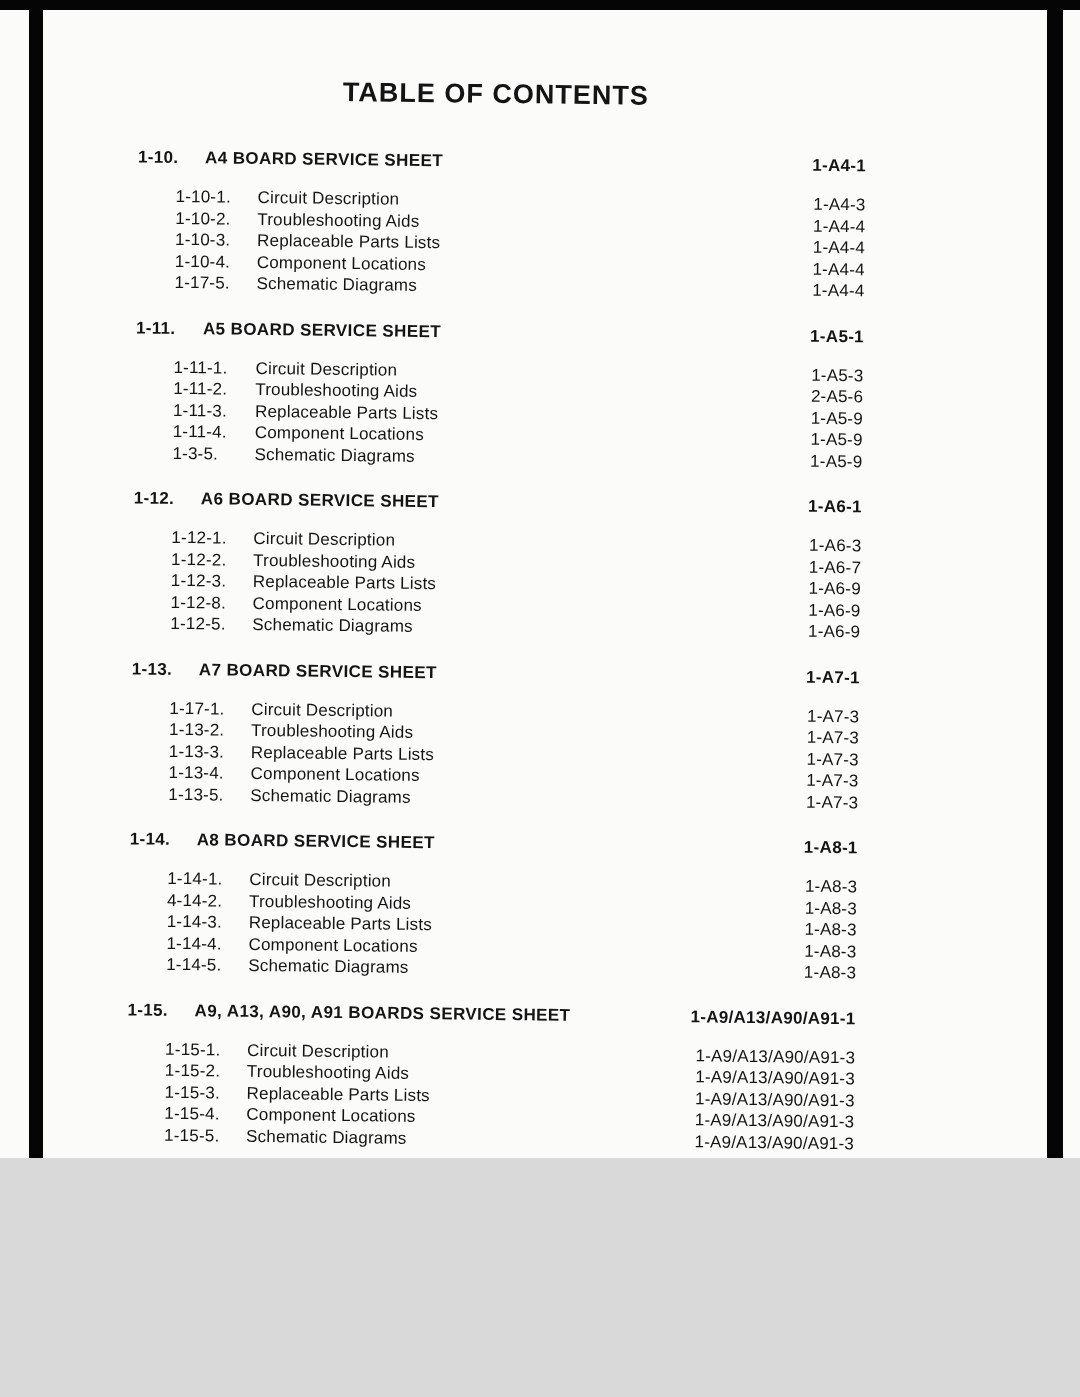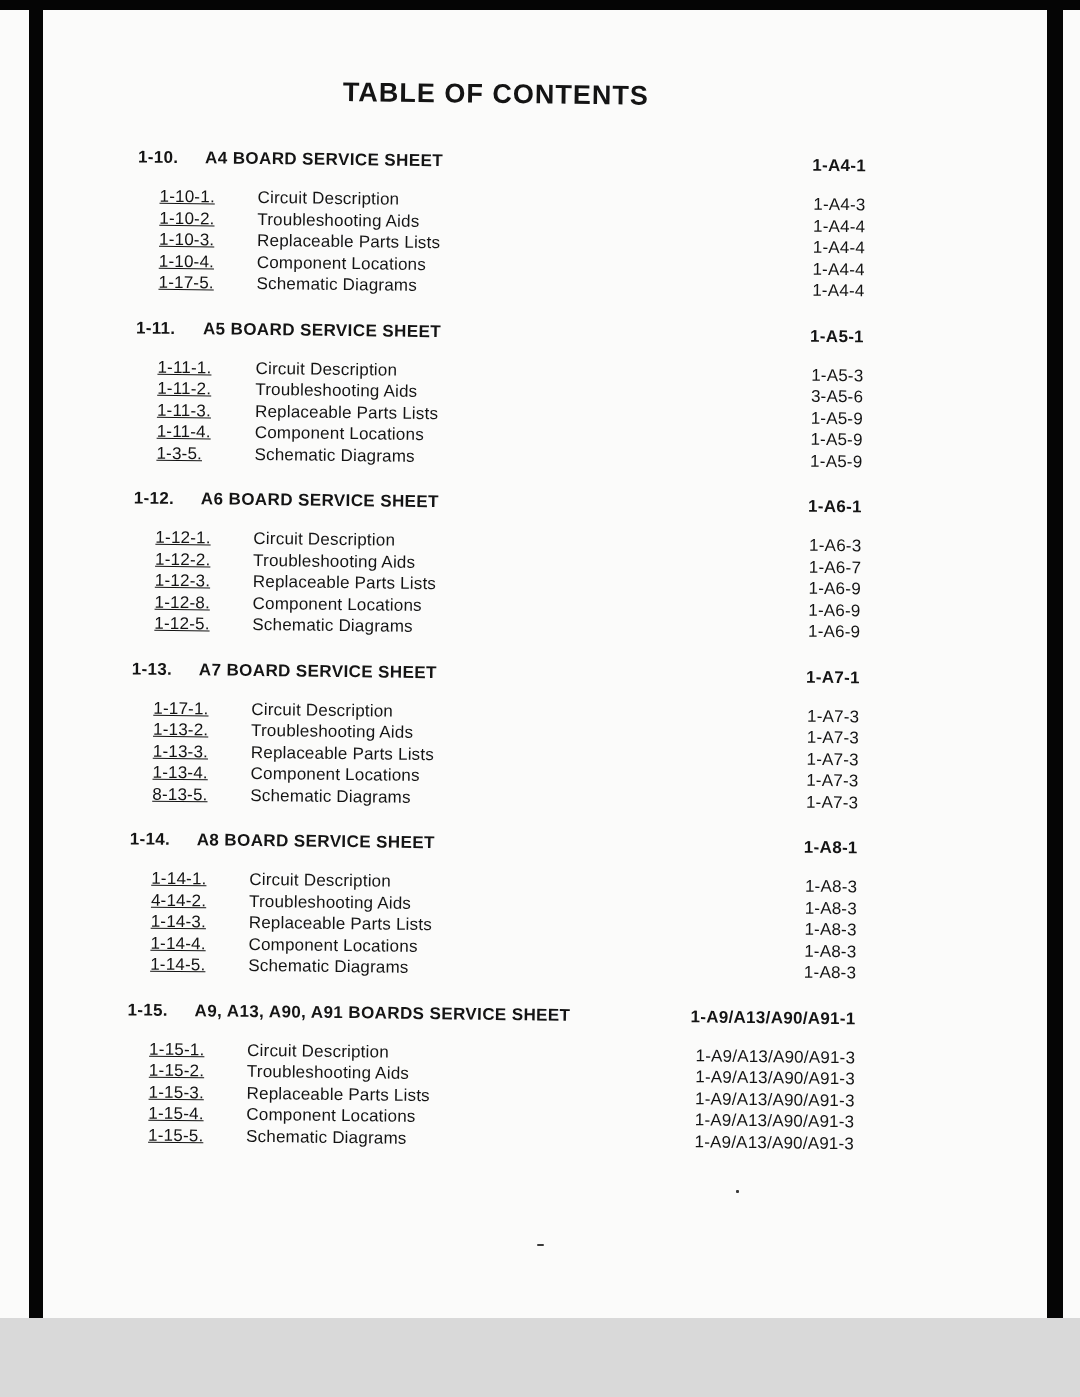--- a/index.html
+++ b/index.html
@@ -3,21 +3,21 @@
 <meta charset="utf-8">
 <style>
   :root{
     --ink:#141414;
     --paper:#fbfbfa;
     --edge:#050505;
   }
   html,body{margin:0;padding:0;background:#d9d9d9;}
   .page{
     position:relative;
-    width:1080px;height:1318px;
+    width:1080px;height:1158px;
     background:var(--paper);
     overflow:hidden;
     color:var(--ink);
     font-family:"Liberation Sans", sans-serif;
   }
   
   .bar-top{position:absolute;top:0;left:0;width:100%;height:10px;background:var(--edge);}
   .bar-left{position:absolute;top:0;left:29px;width:14px;height:100%;background:var(--edge);}
   .bar-right{position:absolute;top:0;left:1047px;width:16px;height:100%;background:var(--edge);}
   .speck{position:absolute;background:#3a3a3a;border-radius:1px;}
@@ -39,21 +39,21 @@
 
   .sections{position:absolute;left:0;top:147px;width:868px;}
   .toc-section{margin-bottom:24px;}
 
   .srow{position:relative;height:22px;margin-bottom:17px;font-size:17px;font-weight:700;}
   .sec-num{position:absolute;left:140px;white-space:nowrap;letter-spacing:.3px;text-align:center;}
   .sec-title{position:absolute;left:207px;white-space:nowrap;letter-spacing:.4px;}
   .sec-page{position:absolute;right:0;white-space:nowrap;letter-spacing:.3px;}
 
   .irow{position:relative;height:21.5px;font-size:17px;font-weight:400;}
-  .item-num{position:absolute;left:162px;white-space:nowrap;letter-spacing:.2px;text-decoration:underline;}
+  .item-num{position:absolute;left:178px;white-space:nowrap;letter-spacing:.2px;}
   .item-title{position:absolute;left:260px;white-space:nowrap;letter-spacing:.2px;}
   .item-page{position:absolute;right:0;white-space:nowrap;letter-spacing:.2px;}
 </style>
 </head>
 <body>
 
 <div class="page">
   <div class="bar-top"></div>
   <div class="bar-left"></div>
   <div class="bar-right"></div>
@@ -111,21 +111,21 @@
     <div class="items">
   <div class="irow">
     <span class="item-num">1-11-1.</span>
     <span class="item-title">Circuit Description</span>
     <span class="item-page">1-A5-3</span>
   </div>
 
   <div class="irow">
     <span class="item-num">1-11-2.</span>
     <span class="item-title">Troubleshooting Aids</span>
-    <span class="item-page">3-A5-6</span>
+    <span class="item-page">2-A5-6</span>
   </div>
 
   <div class="irow">
     <span class="item-num">1-11-3.</span>
     <span class="item-title">Replaceable Parts Lists</span>
     <span class="item-page">1-A5-9</span>
   </div>
 
   <div class="irow">
     <span class="item-num">1-11-4.</span>
@@ -205,21 +205,21 @@
     <span class="item-page">1-A7-3</span>
   </div>
 
   <div class="irow">
     <span class="item-num">1-13-4.</span>
     <span class="item-title">Component Locations</span>
     <span class="item-page">1-A7-3</span>
   </div>
 
   <div class="irow">
-    <span class="item-num">8-13-5.</span>
+    <span class="item-num">1-13-5.</span>
     <span class="item-title">Schematic Diagrams</span>
     <span class="item-page">1-A7-3</span>
   </div>
 </div>
   </section>
 
   <section class="toc-section">
     <div class="srow">
       <span class="sec-num">1-14.</span>
       <span class="sec-title">A8 BOARD SERVICE SHEET</span>

